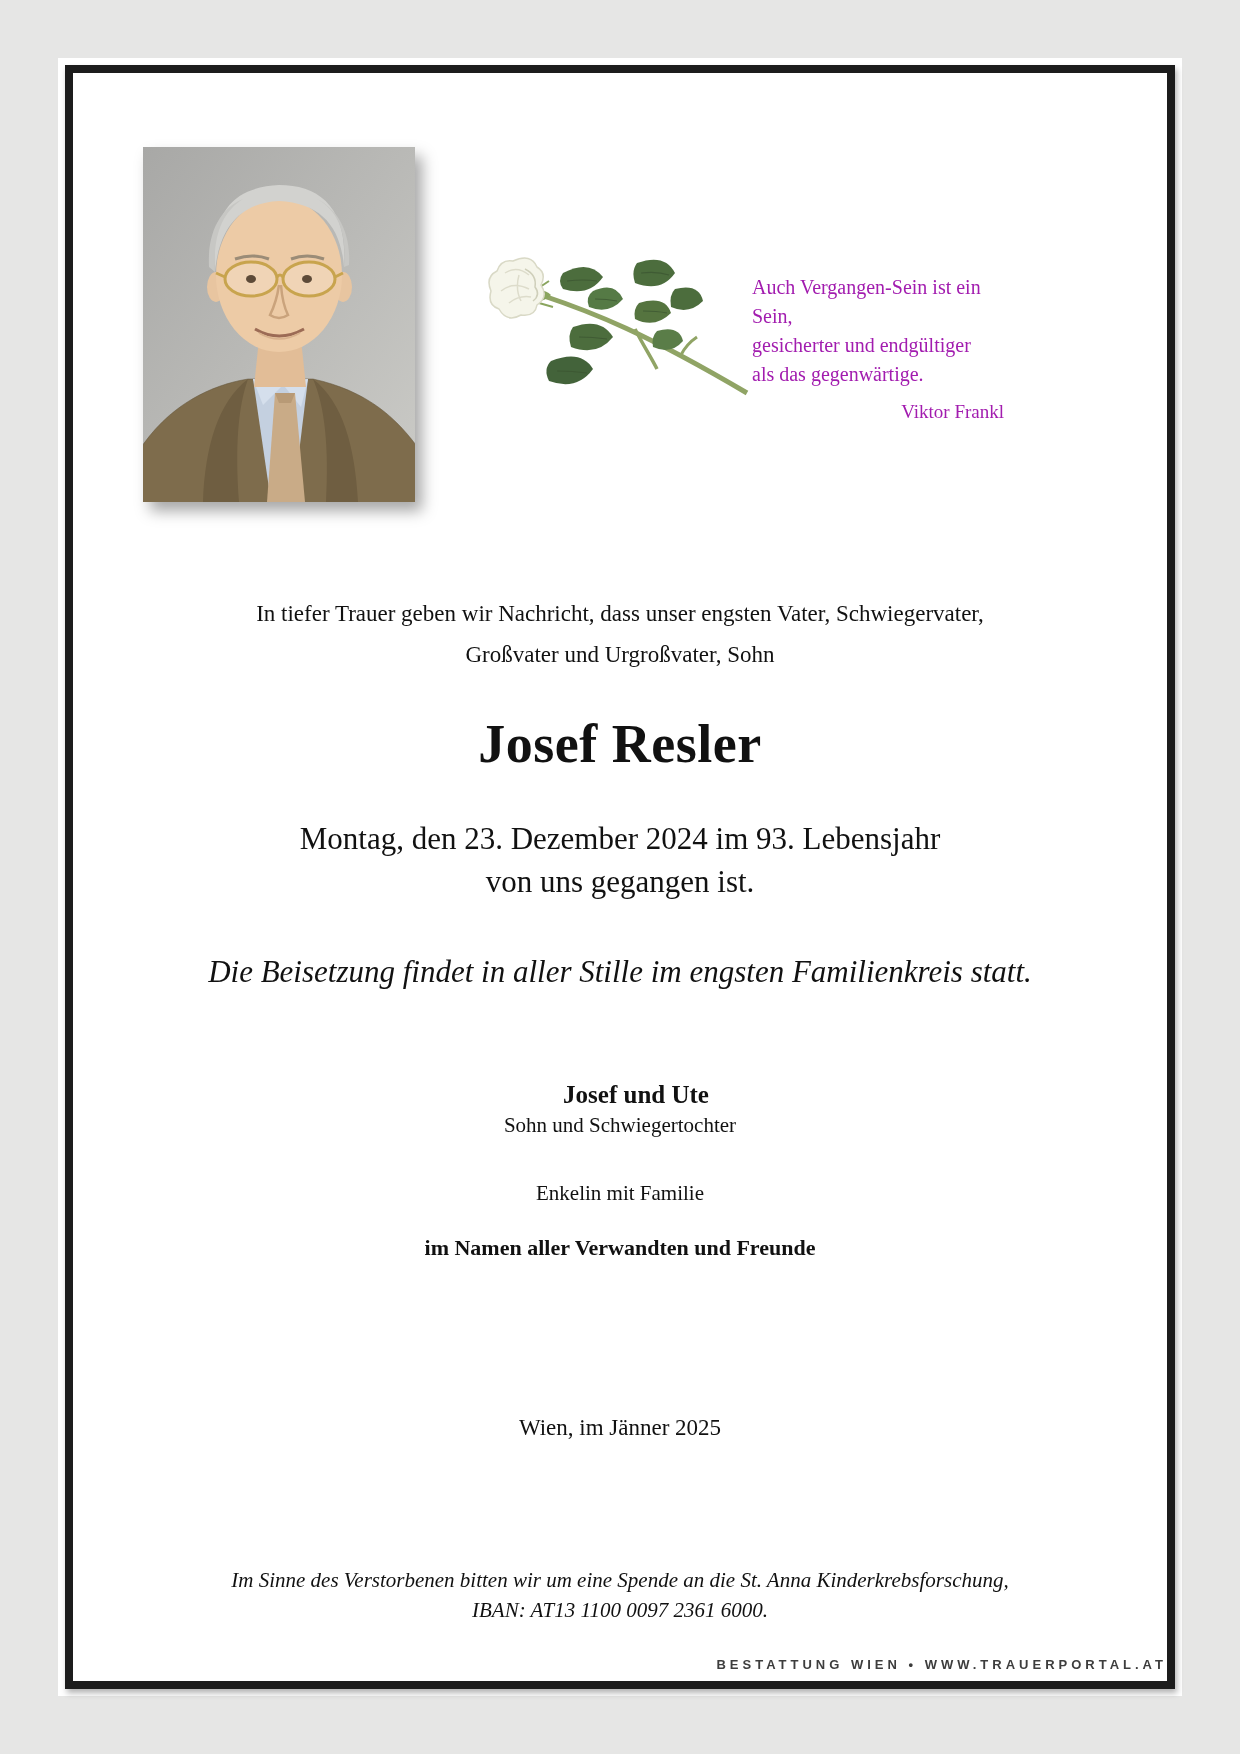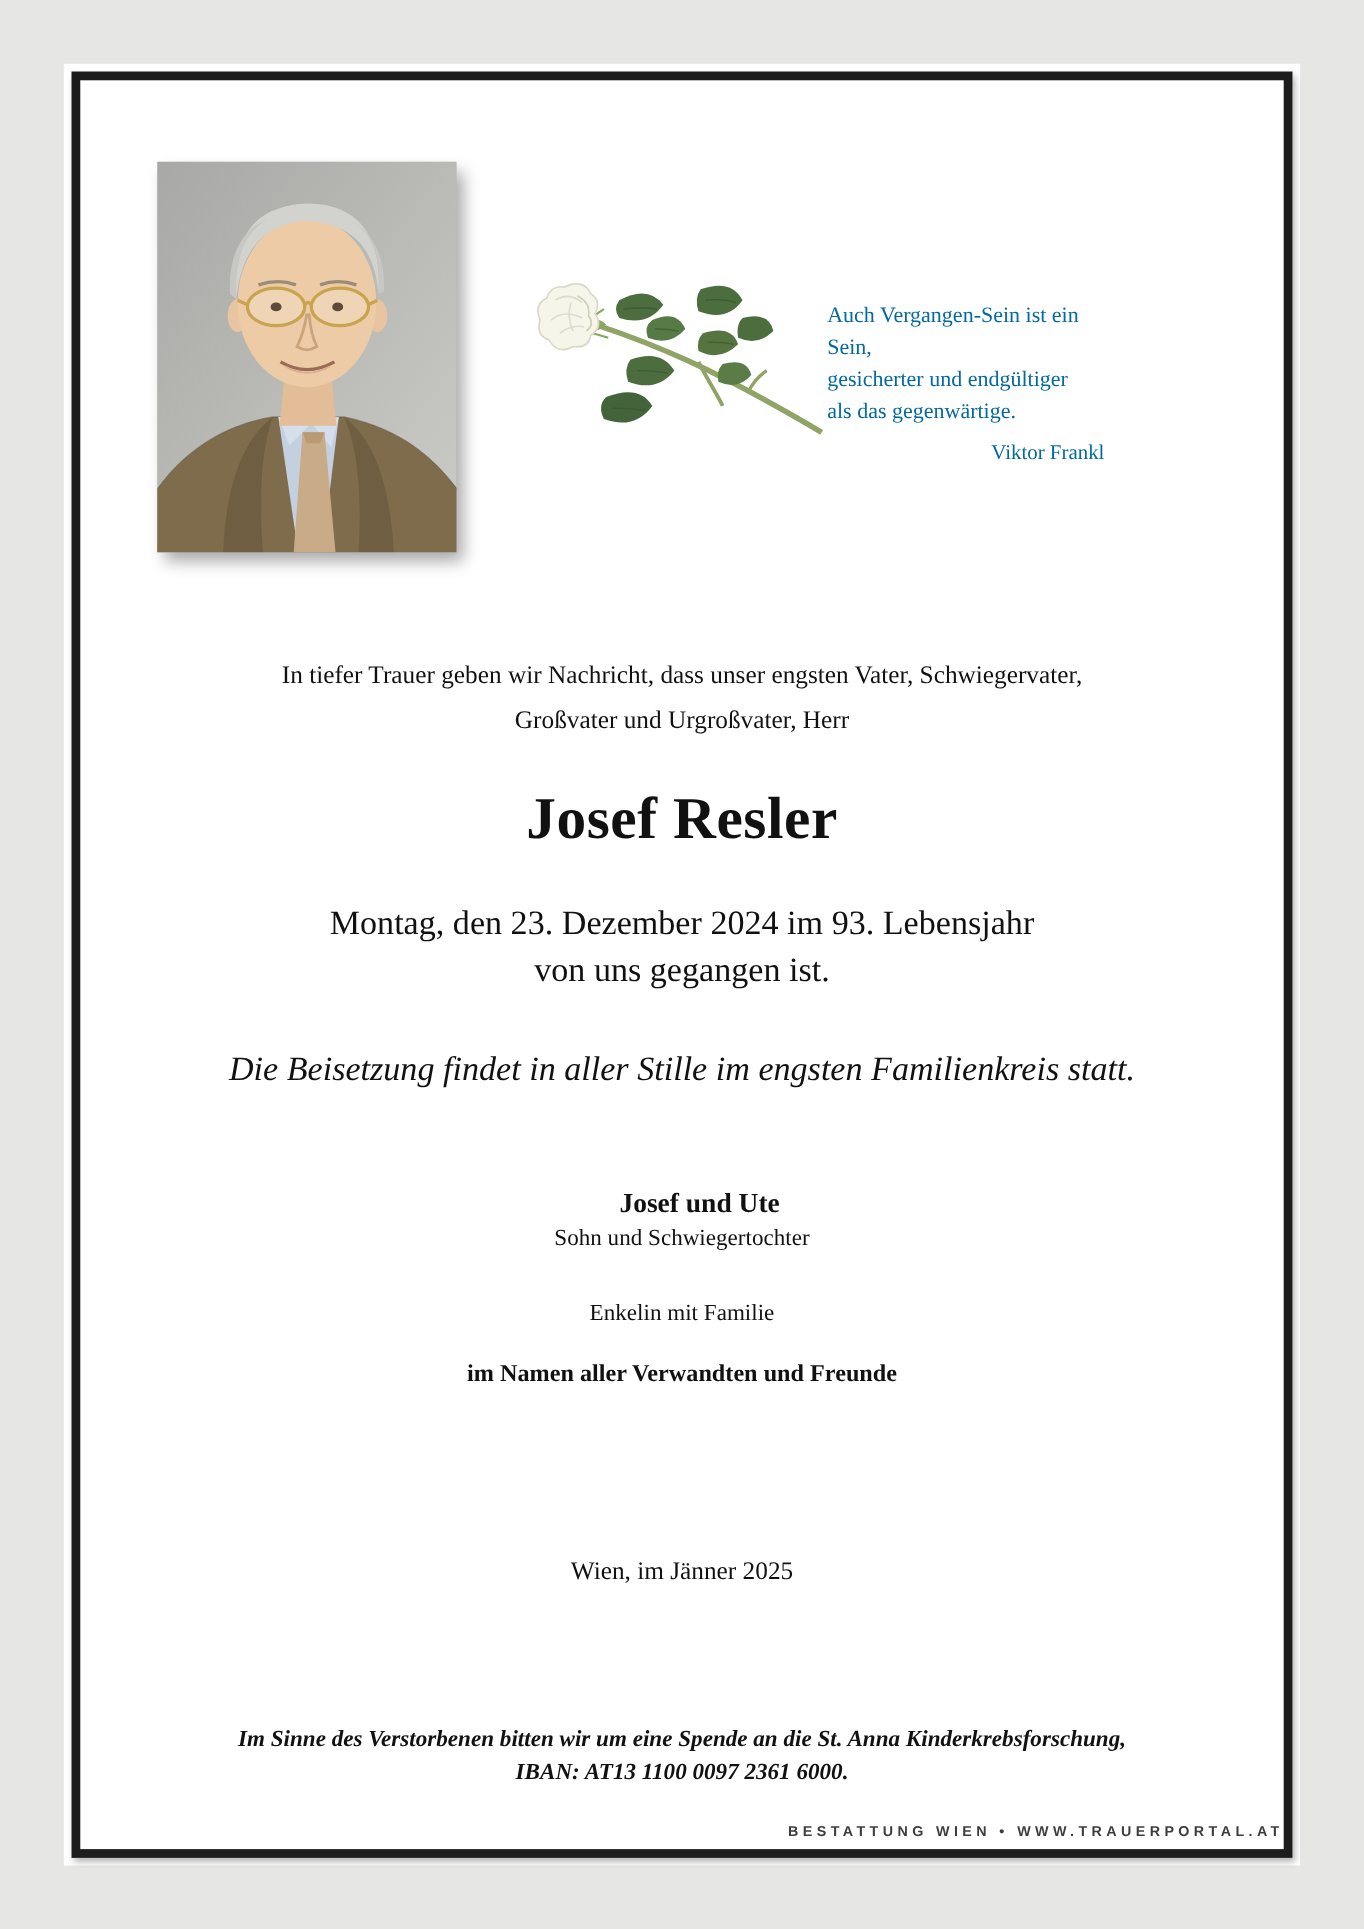--- a/index.html
+++ b/index.html
@@ -41,21 +41,21 @@
     width: 268px; height: 156px;
   }
   .rose svg { display: block; width: 100%; height: 100%; }
 
   .quote-block {
     position: absolute;
     left: 679px; top: 200px;
     width: 252px;
     font-size: 20px;
     line-height: 29px;
-    color: #0369a1;
+    color: #a21caf;
   }
   .quote-attribution {
     margin-top: 8px;
     text-align: right;
     font-size: 19px;
   }
 
   .center-line { position: absolute; left: 0; width: 100%; text-align: center; }
 
   .intro { top: 520px; font-size: 23px; line-height: 41px; }
@@ -66,21 +66,21 @@
   .mourner-names { font-size: 25px; font-weight: bold; }
   .mourner-relation { font-size: 21px; }
   .m-names-1 { top: 1008px; padding-left: 32px; }
   .m-rel-1   { top: 1040px; }
   .m-names-2 { top: 1073px; }
   .m-rel-2   { top: 1108px; }
   .closing   { top: 1162px; font-size: 22px; font-weight: bold; }
 
   .place-date { top: 1342px; font-size: 23px; }
 
-  .donation { top: 1492px; font-size: 21px; line-height: 30px; font-style: italic; font-weight: bold; }
+  .donation { top: 1492px; font-size: 21px; line-height: 30px; font-style: italic; }
 
   .footer-line {
     top: 1584px;
     font-family: "Liberation Sans", "DejaVu Sans", sans-serif;
     font-size: 13px;
     letter-spacing: 4px;
     color: #3d3d3d;
     font-weight: bold;
     text-align: right;
   }
@@ -175,21 +175,21 @@
 
       <div class="quote-block">
         <div>Auch Vergangen-Sein ist ein Sein,</div>
         <div>gesicherter und endgültiger</div>
         <div>als das gegenwärtige.</div>
         <div class="quote-attribution">Viktor Frankl</div>
       </div>
 
       <div class="center-line intro">
         <div>In tiefer Trauer geben wir Nachricht, dass unser engsten Vater, Schwiegervater,</div>
-        <div>Großvater und Urgroßvater, Herr</div>
+        <div>Großvater und Urgroßvater, Sohn</div>
       </div>
 
       <div class="center-line deceased-name">Josef Resler</div>
 
       <div class="center-line dates">
         <div>Montag, den 23. Dezember 2024 im 93. Lebensjahr</div>
         <div>von uns gegangen ist.</div>
       </div>
 
       <div class="center-line burial">Die Beisetzung findet in aller Stille im engsten Familienkreis statt.</div>

